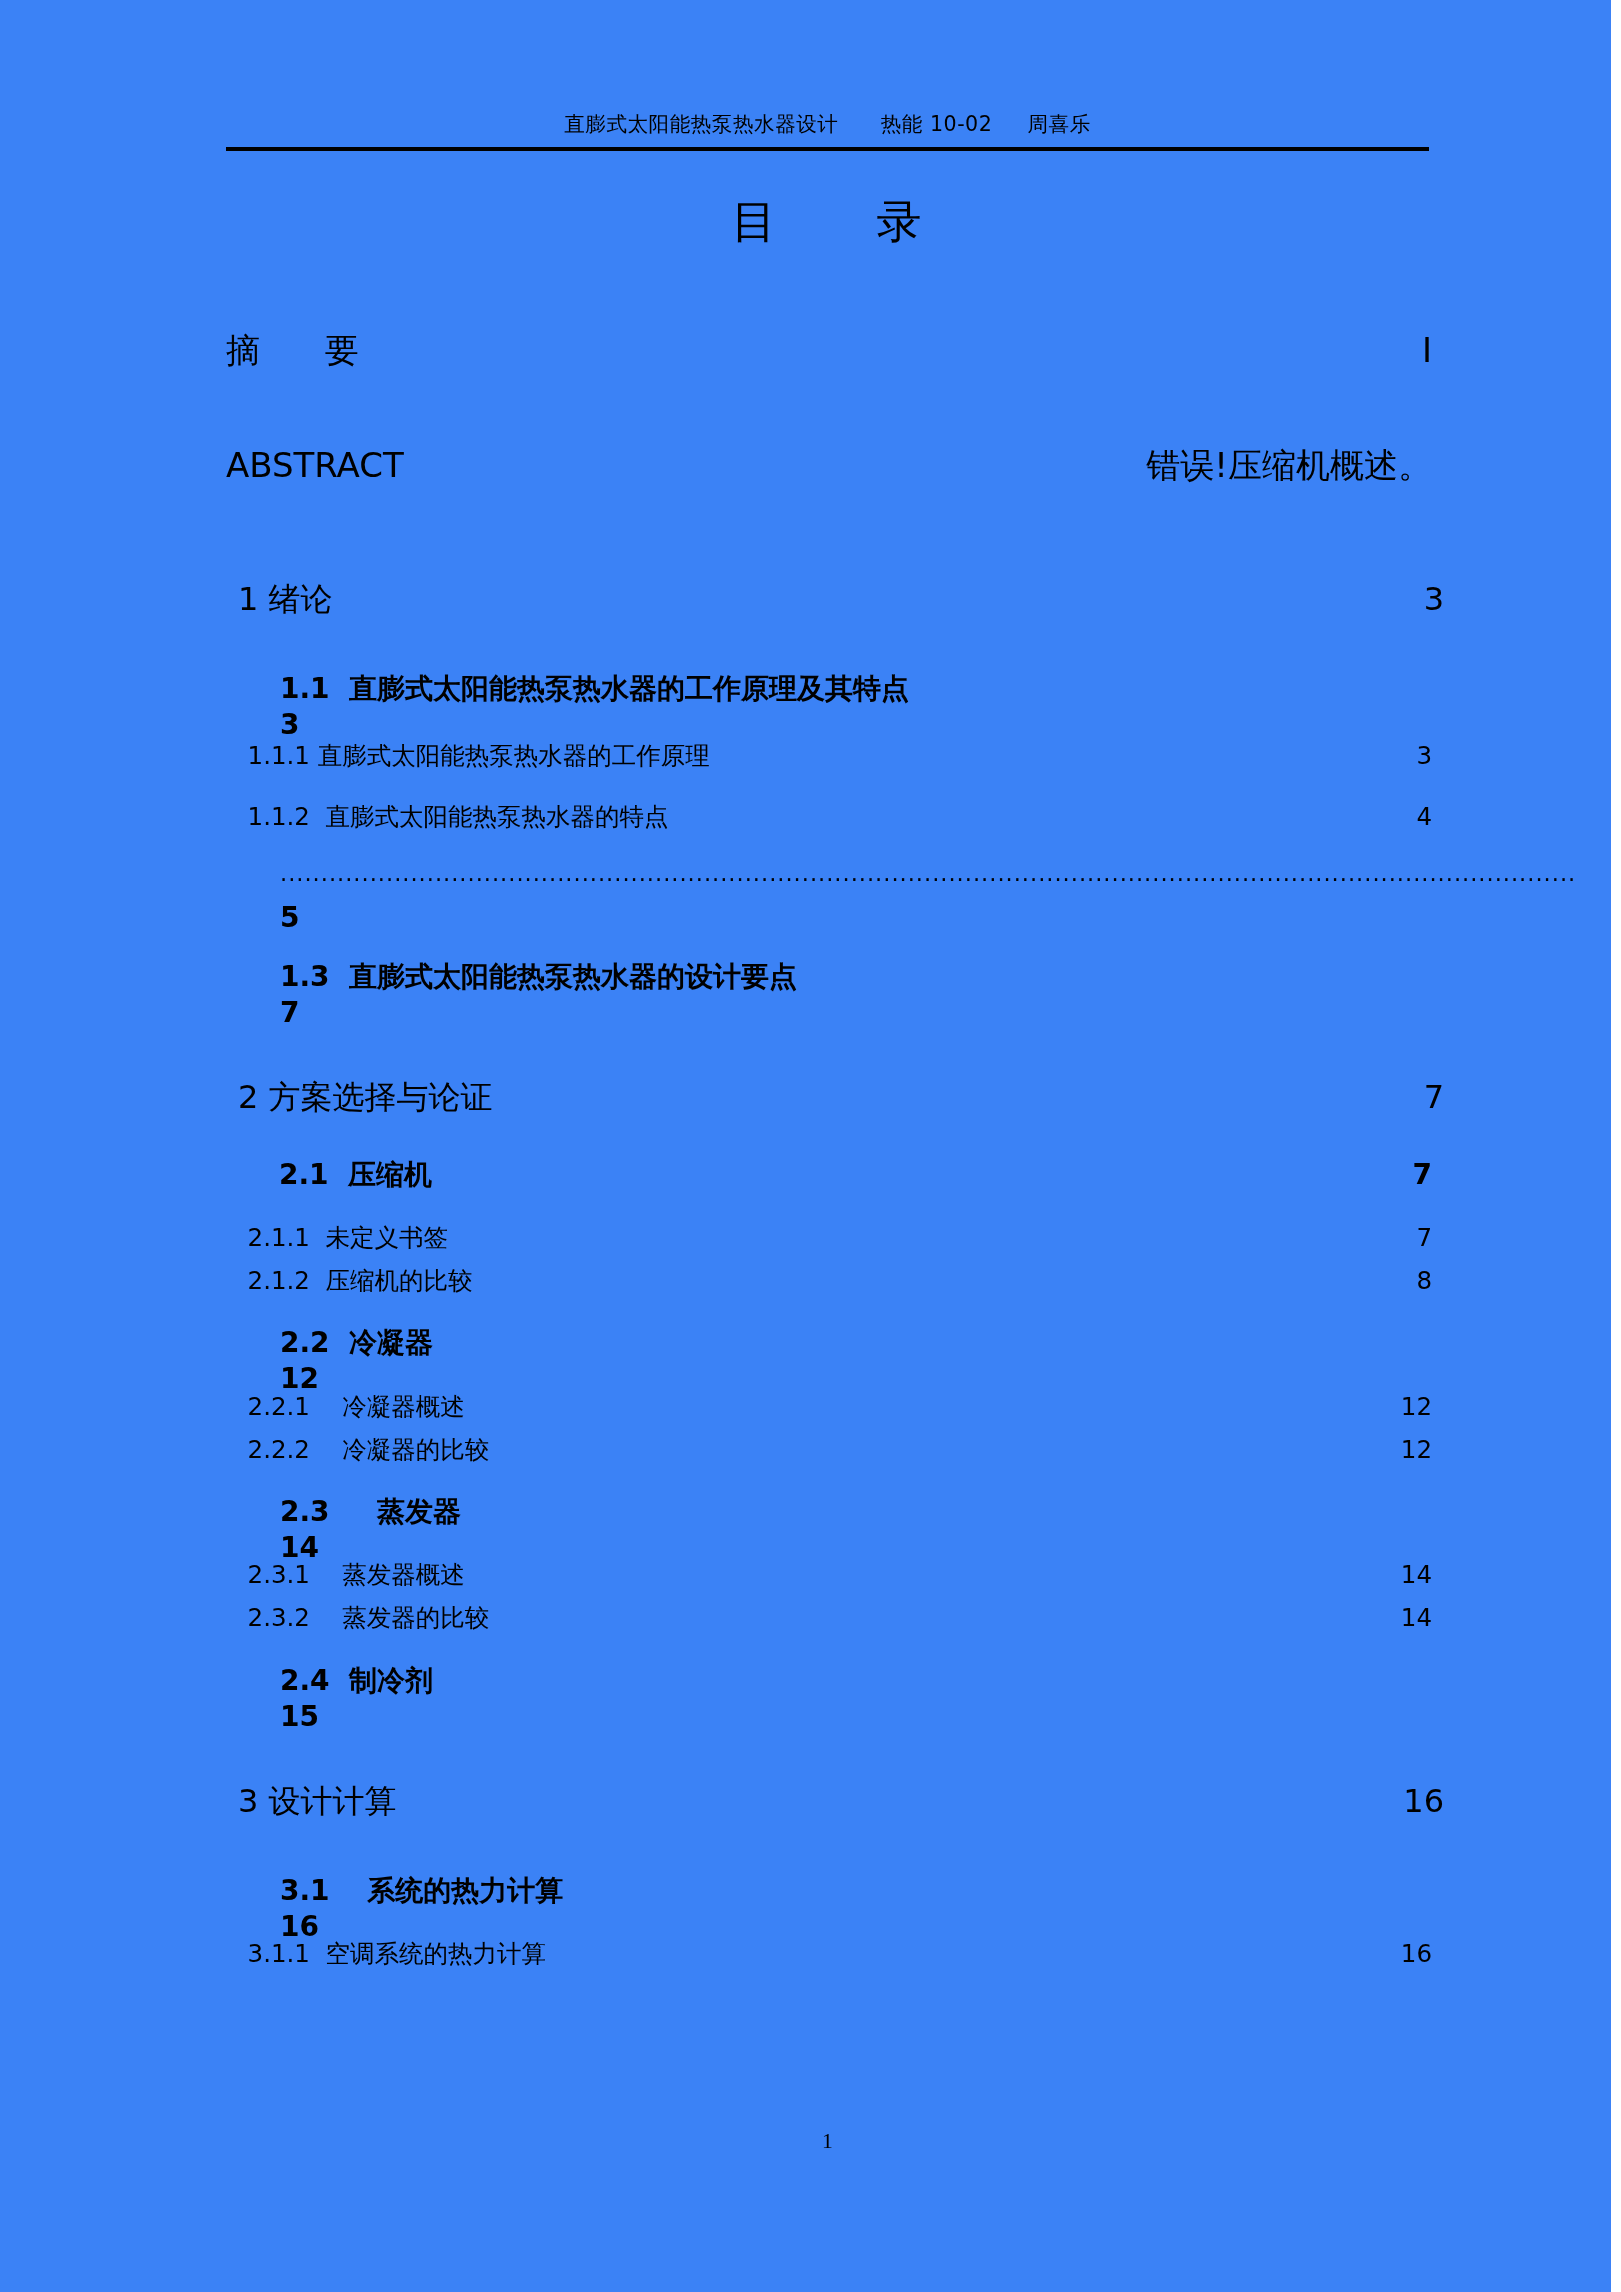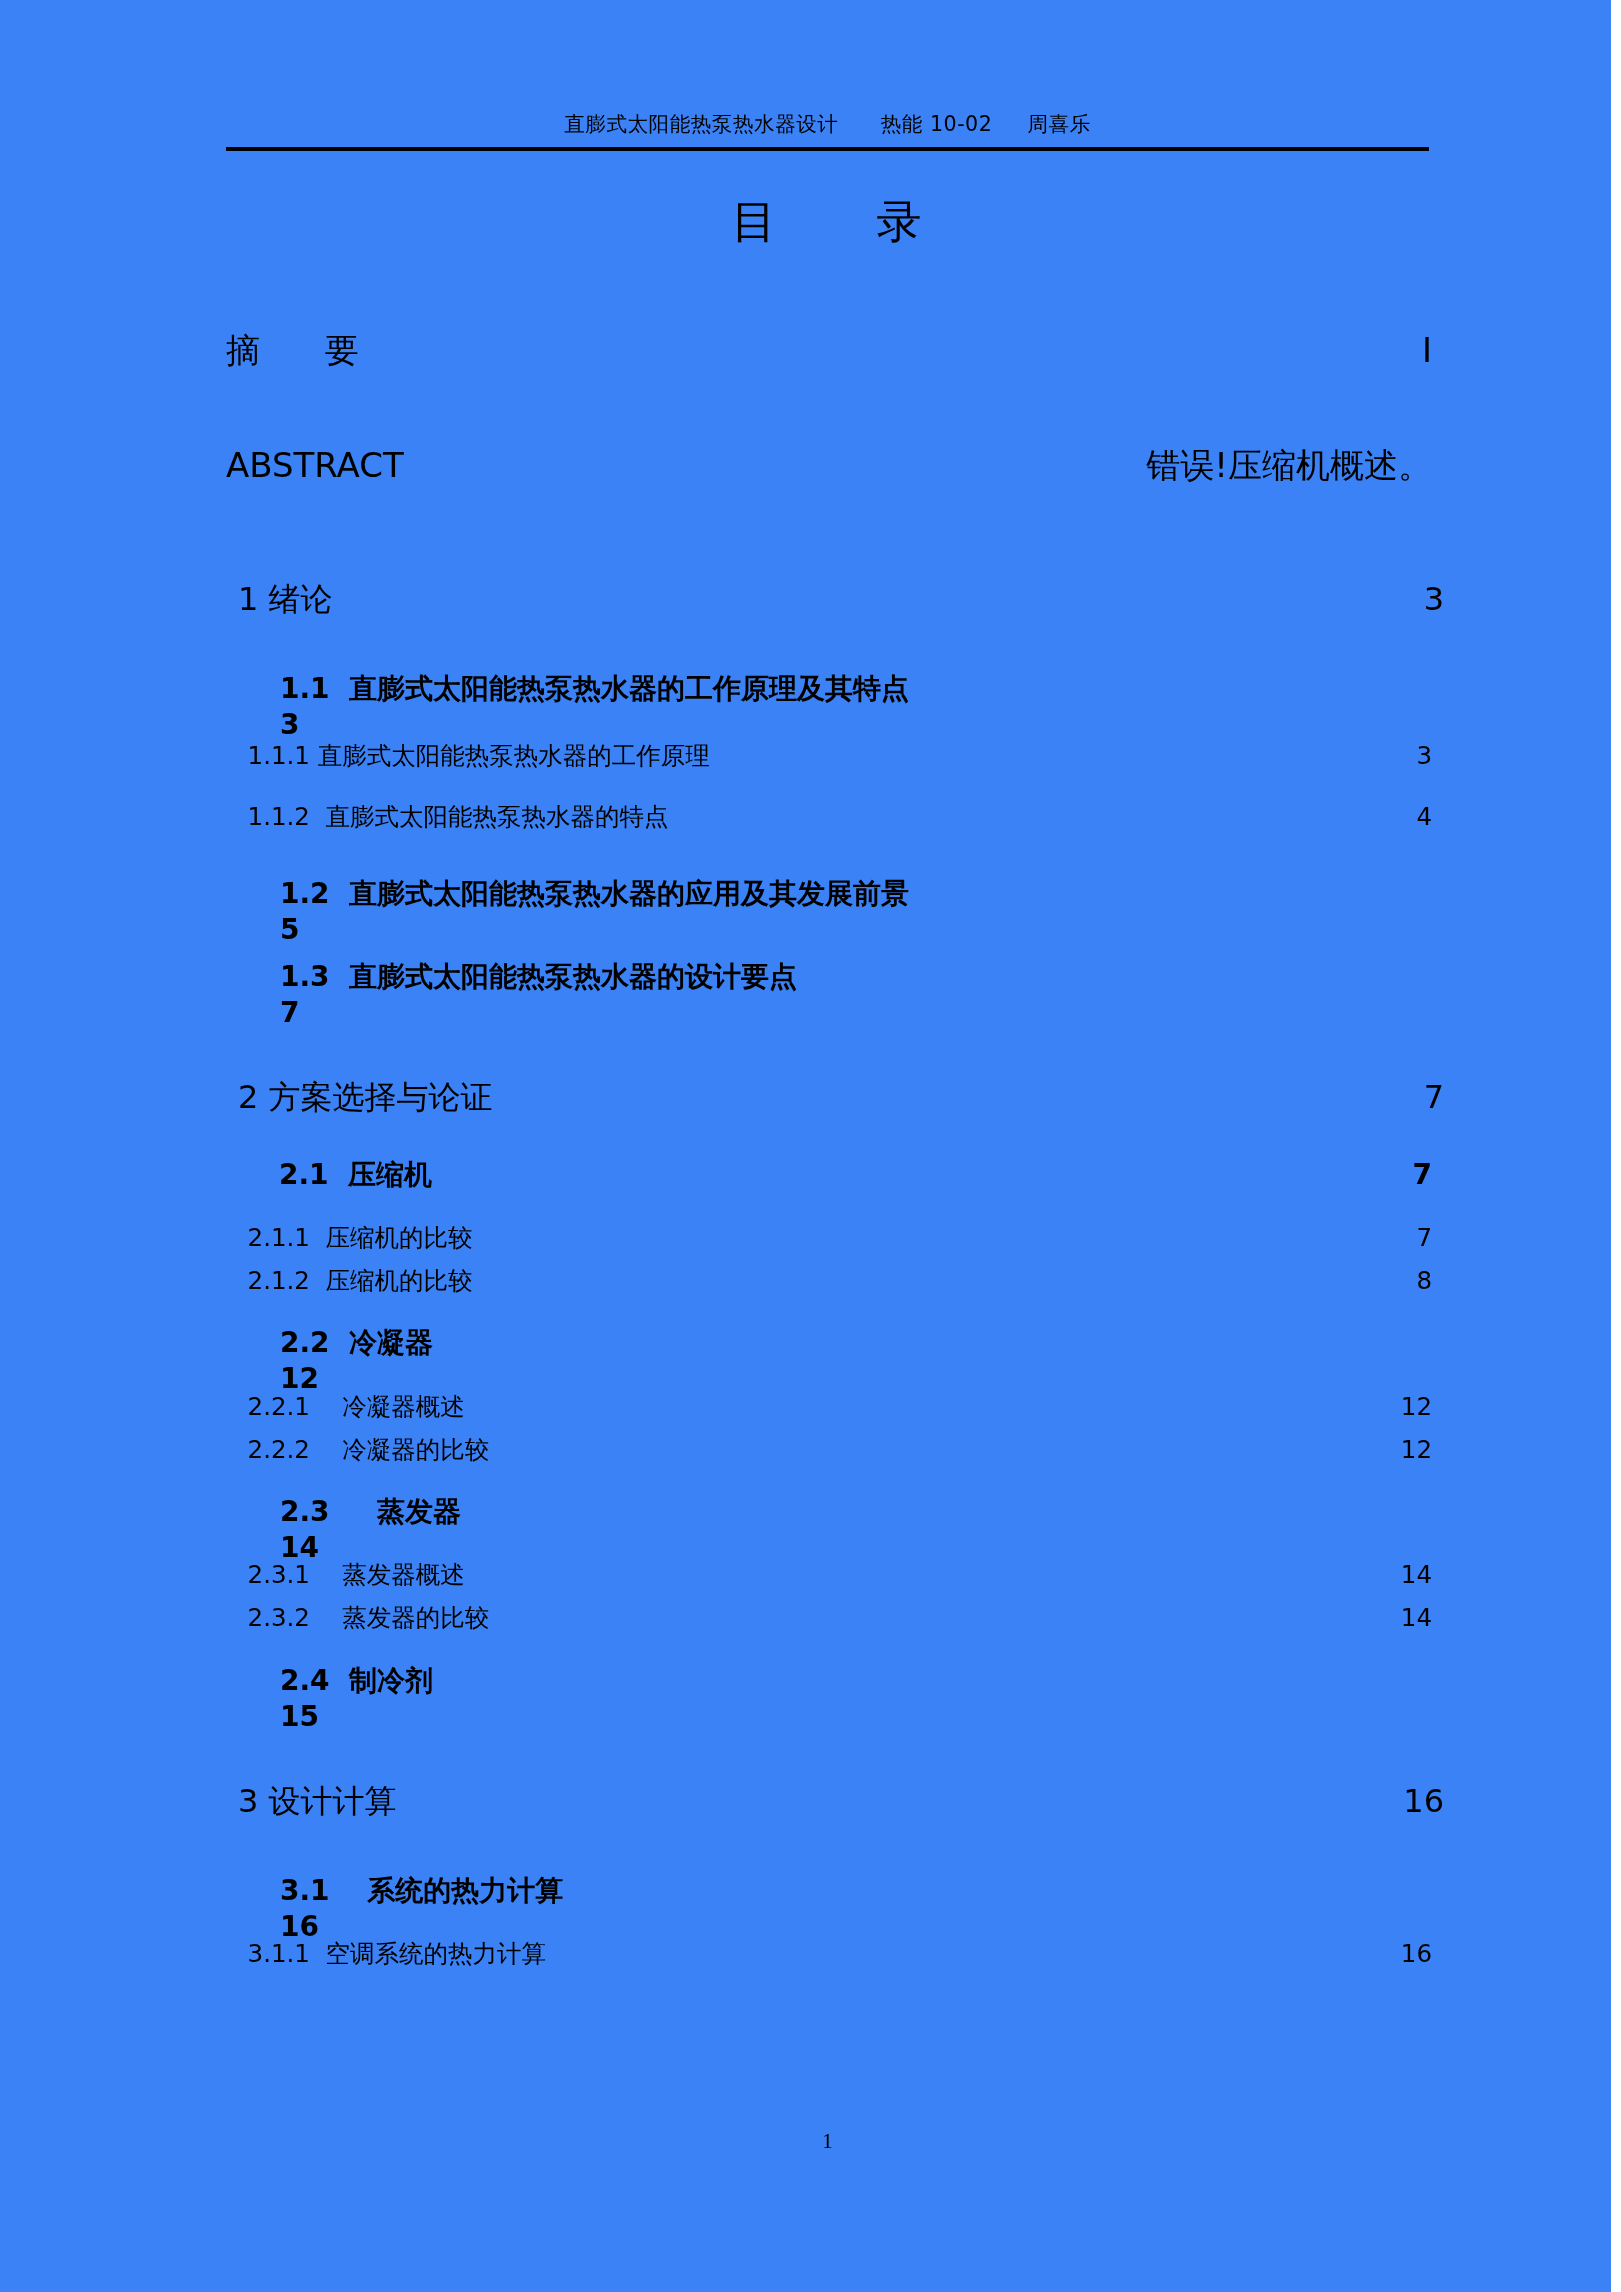--- a/index.html
+++ b/index.html
@@ -179,41 +179,40 @@
         <span class="toc-text">1.1.1 直膨式太阳能热泵热水器的工作原理</span>
         <span class="toc-dots">...............................................................................................................................................................</span>
         <span class="toc-page">3</span>
       </div>
       <div class="toc-entry lvl-3">
         <span class="toc-text">1.1.2  直膨式太阳能热泵热水器的特点</span>
         <span class="toc-dots">...............................................................................................................................................................</span>
         <span class="toc-page">4</span>
       </div>
       <div class="toc-entry lvl-2 gap-top-sm">
-        <span class="toc-text">1.2  直膨式太阳能热泵热水器的应用及其发展前景</span>
         <span class="toc-dots">...............................................................................................................................................................</span>
         <span class="toc-page">5</span>
       </div>
       <div class="toc-entry lvl-2 gap-top-sm">
         <span class="toc-text">1.3  直膨式太阳能热泵热水器的设计要点</span>
         <span class="toc-dots">...............................................................................................................................................................</span>
         <span class="toc-page">7</span>
       </div>
       <div class="toc-entry lvl-1 gap-top-lg">
         <span class="toc-text">2 方案选择与论证</span>
         <span class="toc-dots">...............................................................................................................................................................</span>
         <span class="toc-page">7</span>
       </div>
       <div class="toc-entry lvl-2">
         <span class="toc-text">2.1  压缩机</span>
         <span class="toc-dots">...............................................................................................................................................................</span>
         <span class="toc-page">7</span>
       </div>
       <div class="toc-entry lvl-3 tight">
-        <span class="toc-text">2.1.1  压缩机的比较</span>
+        <span class="toc-text">2.1.1  未定义书签</span>
         <span class="toc-dots">...............................................................................................................................................................</span>
         <span class="toc-page">7</span>
       </div>
       <div class="toc-entry lvl-3 tight">
         <span class="toc-text">2.1.2  压缩机的比较</span>
         <span class="toc-dots">...............................................................................................................................................................</span>
         <span class="toc-page">8</span>
       </div>
       <div class="toc-entry lvl-2 gap-top-sm">
         <span class="toc-text">2.2  冷凝器</span>

